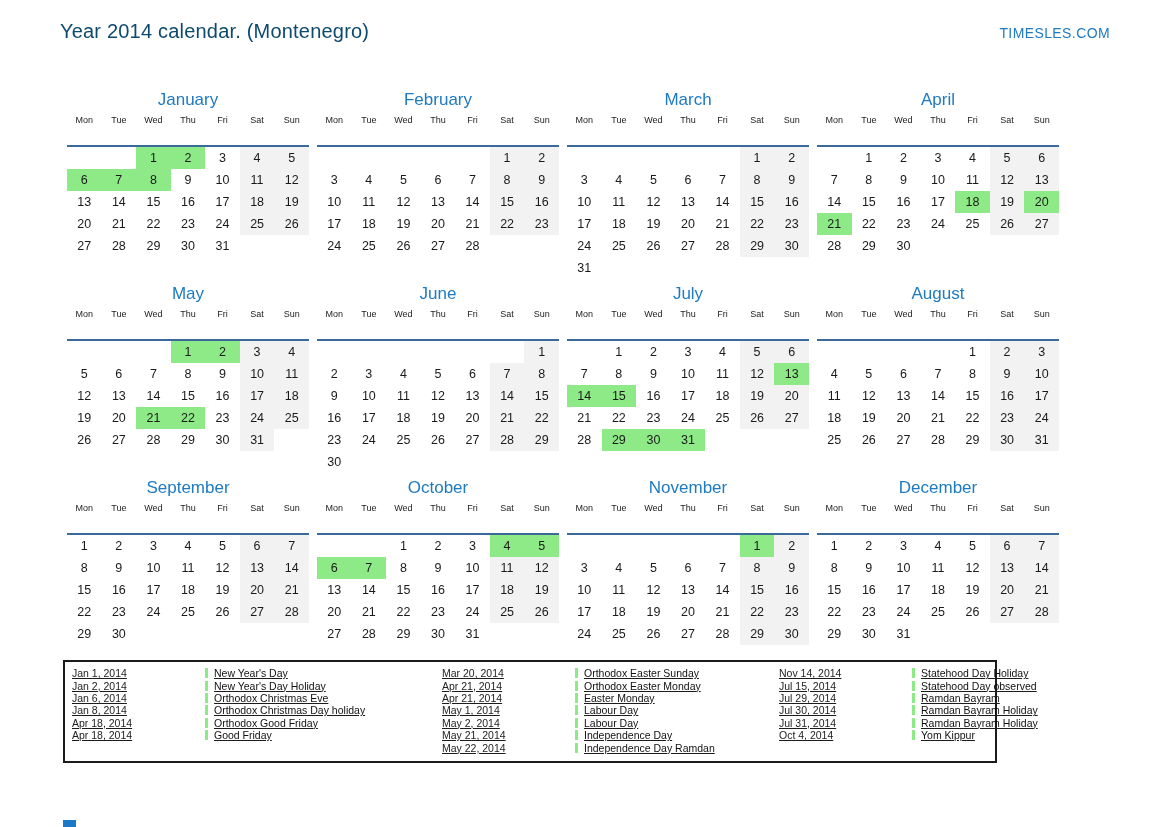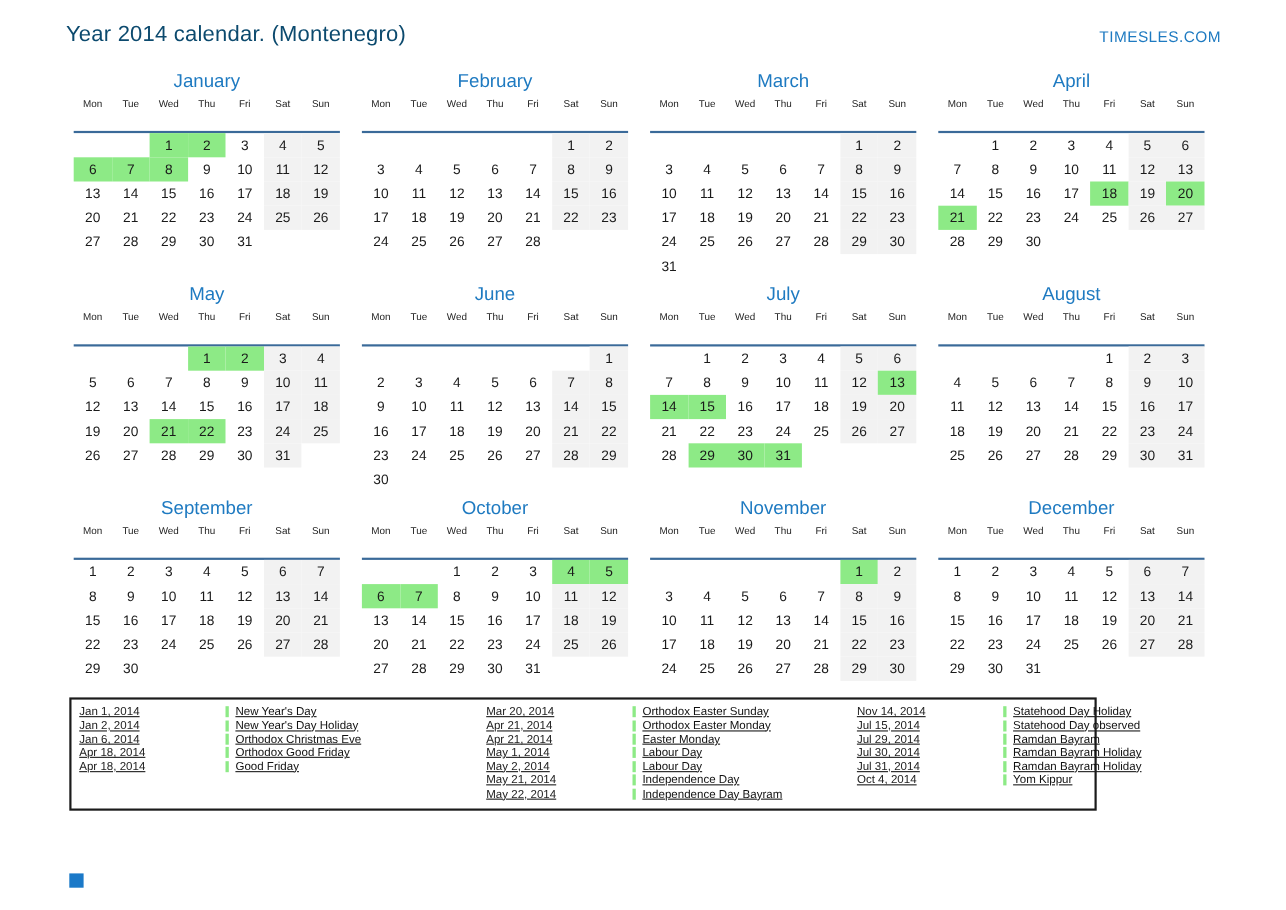--- a/index.html
+++ b/index.html
@@ -4,22 +4,22 @@
 <style>
   html,body{margin:0;padding:0;}
   body{
     width:1169px;height:827px;overflow:hidden;background:#ffffff;
     font-family:"Liberation Sans","DejaVu Sans",sans-serif;color:#1c1c1c;
   }
   .top-bar{display:flex;justify-content:space-between;align-items:flex-start;padding:20px 59px 0 60px;}
   .page-title{font-size:20px;font-weight:500;color:#0c4a6e;letter-spacing:0.2px;}
   .site-link{font-size:14px;font-weight:500;color:var(--accent);text-decoration:none;letter-spacing:0.4px;margin-top:5px;}
   .months-grid{
-    margin:20px 0 0 67px;display:grid;
-    grid-template-columns:repeat(4,242px);column-gap:20px;
+    margin:46px 0 0 67px;display:grid;
+    grid-template-columns:repeat(4,242px);column-gap:8px;
     grid-template-rows:194px 194px auto;
   }
   .month{width:242px;}
   .month-title{text-align:center;font-size:17px;color:var(--accent);height:24px;line-height:22px;margin-bottom:2px;}
   .dow-row{display:flex;border-bottom:2px solid var(--rule);padding-bottom:20px;}
   .dow{flex:0 0 34.57px;text-align:center;font-size:9px;color:#222;}
   .week-row{display:flex;}
   .day-cell{flex:0 0 34.57px;height:22px;line-height:22px;text-align:center;font-size:12.5px;color:#1a1a1a;}
   .day-cell.weekend{background:var(--weekend);}
   .day-cell.holiday{background:var(--green);}
@@ -760,20 +760,25 @@
         <span class="legend-date">Jan 2, 2014</span>
         <span class="legend-bar"></span>
         <span class="legend-name">New Year's Day Holiday</span>
       </div>
       <div class="legend-entry">
         <span class="legend-date">Jan 6, 2014</span>
         <span class="legend-bar"></span>
         <span class="legend-name">Orthodox Christmas Eve</span>
       </div>
       <div class="legend-entry">
+        <span class="legend-date">Jan 8, 2014</span>
+        <span class="legend-bar"></span>
+        <span class="legend-name">Orthodox Christmas Day holiday</span>
+      </div>
+      <div class="legend-entry">
         <span class="legend-date">Apr 18, 2014</span>
         <span class="legend-bar"></span>
         <span class="legend-name">Orthodox Good Friday</span>
       </div>
       <div class="legend-entry">
         <span class="legend-date">Apr 18, 2014</span>
         <span class="legend-bar"></span>
         <span class="legend-name">Good Friday</span>
       </div>
     </div>
@@ -804,21 +809,21 @@
         <span class="legend-name">Labour Day</span>
       </div>
       <div class="legend-entry">
         <span class="legend-date">May 21, 2014</span>
         <span class="legend-bar"></span>
         <span class="legend-name">Independence Day</span>
       </div>
       <div class="legend-entry">
         <span class="legend-date">May 22, 2014</span>
         <span class="legend-bar"></span>
-        <span class="legend-name">Independence Day Bayram</span>
+        <span class="legend-name">Independence Day Ramdan</span>
       </div>
     </div>
     <div class="legend-col">
       <div class="legend-entry">
         <span class="legend-date">Nov 14, 2014</span>
         <span class="legend-bar"></span>
         <span class="legend-name">Statehood Day Holiday</span>
       </div>
       <div class="legend-entry">
         <span class="legend-date">Jul 15, 2014</span>

